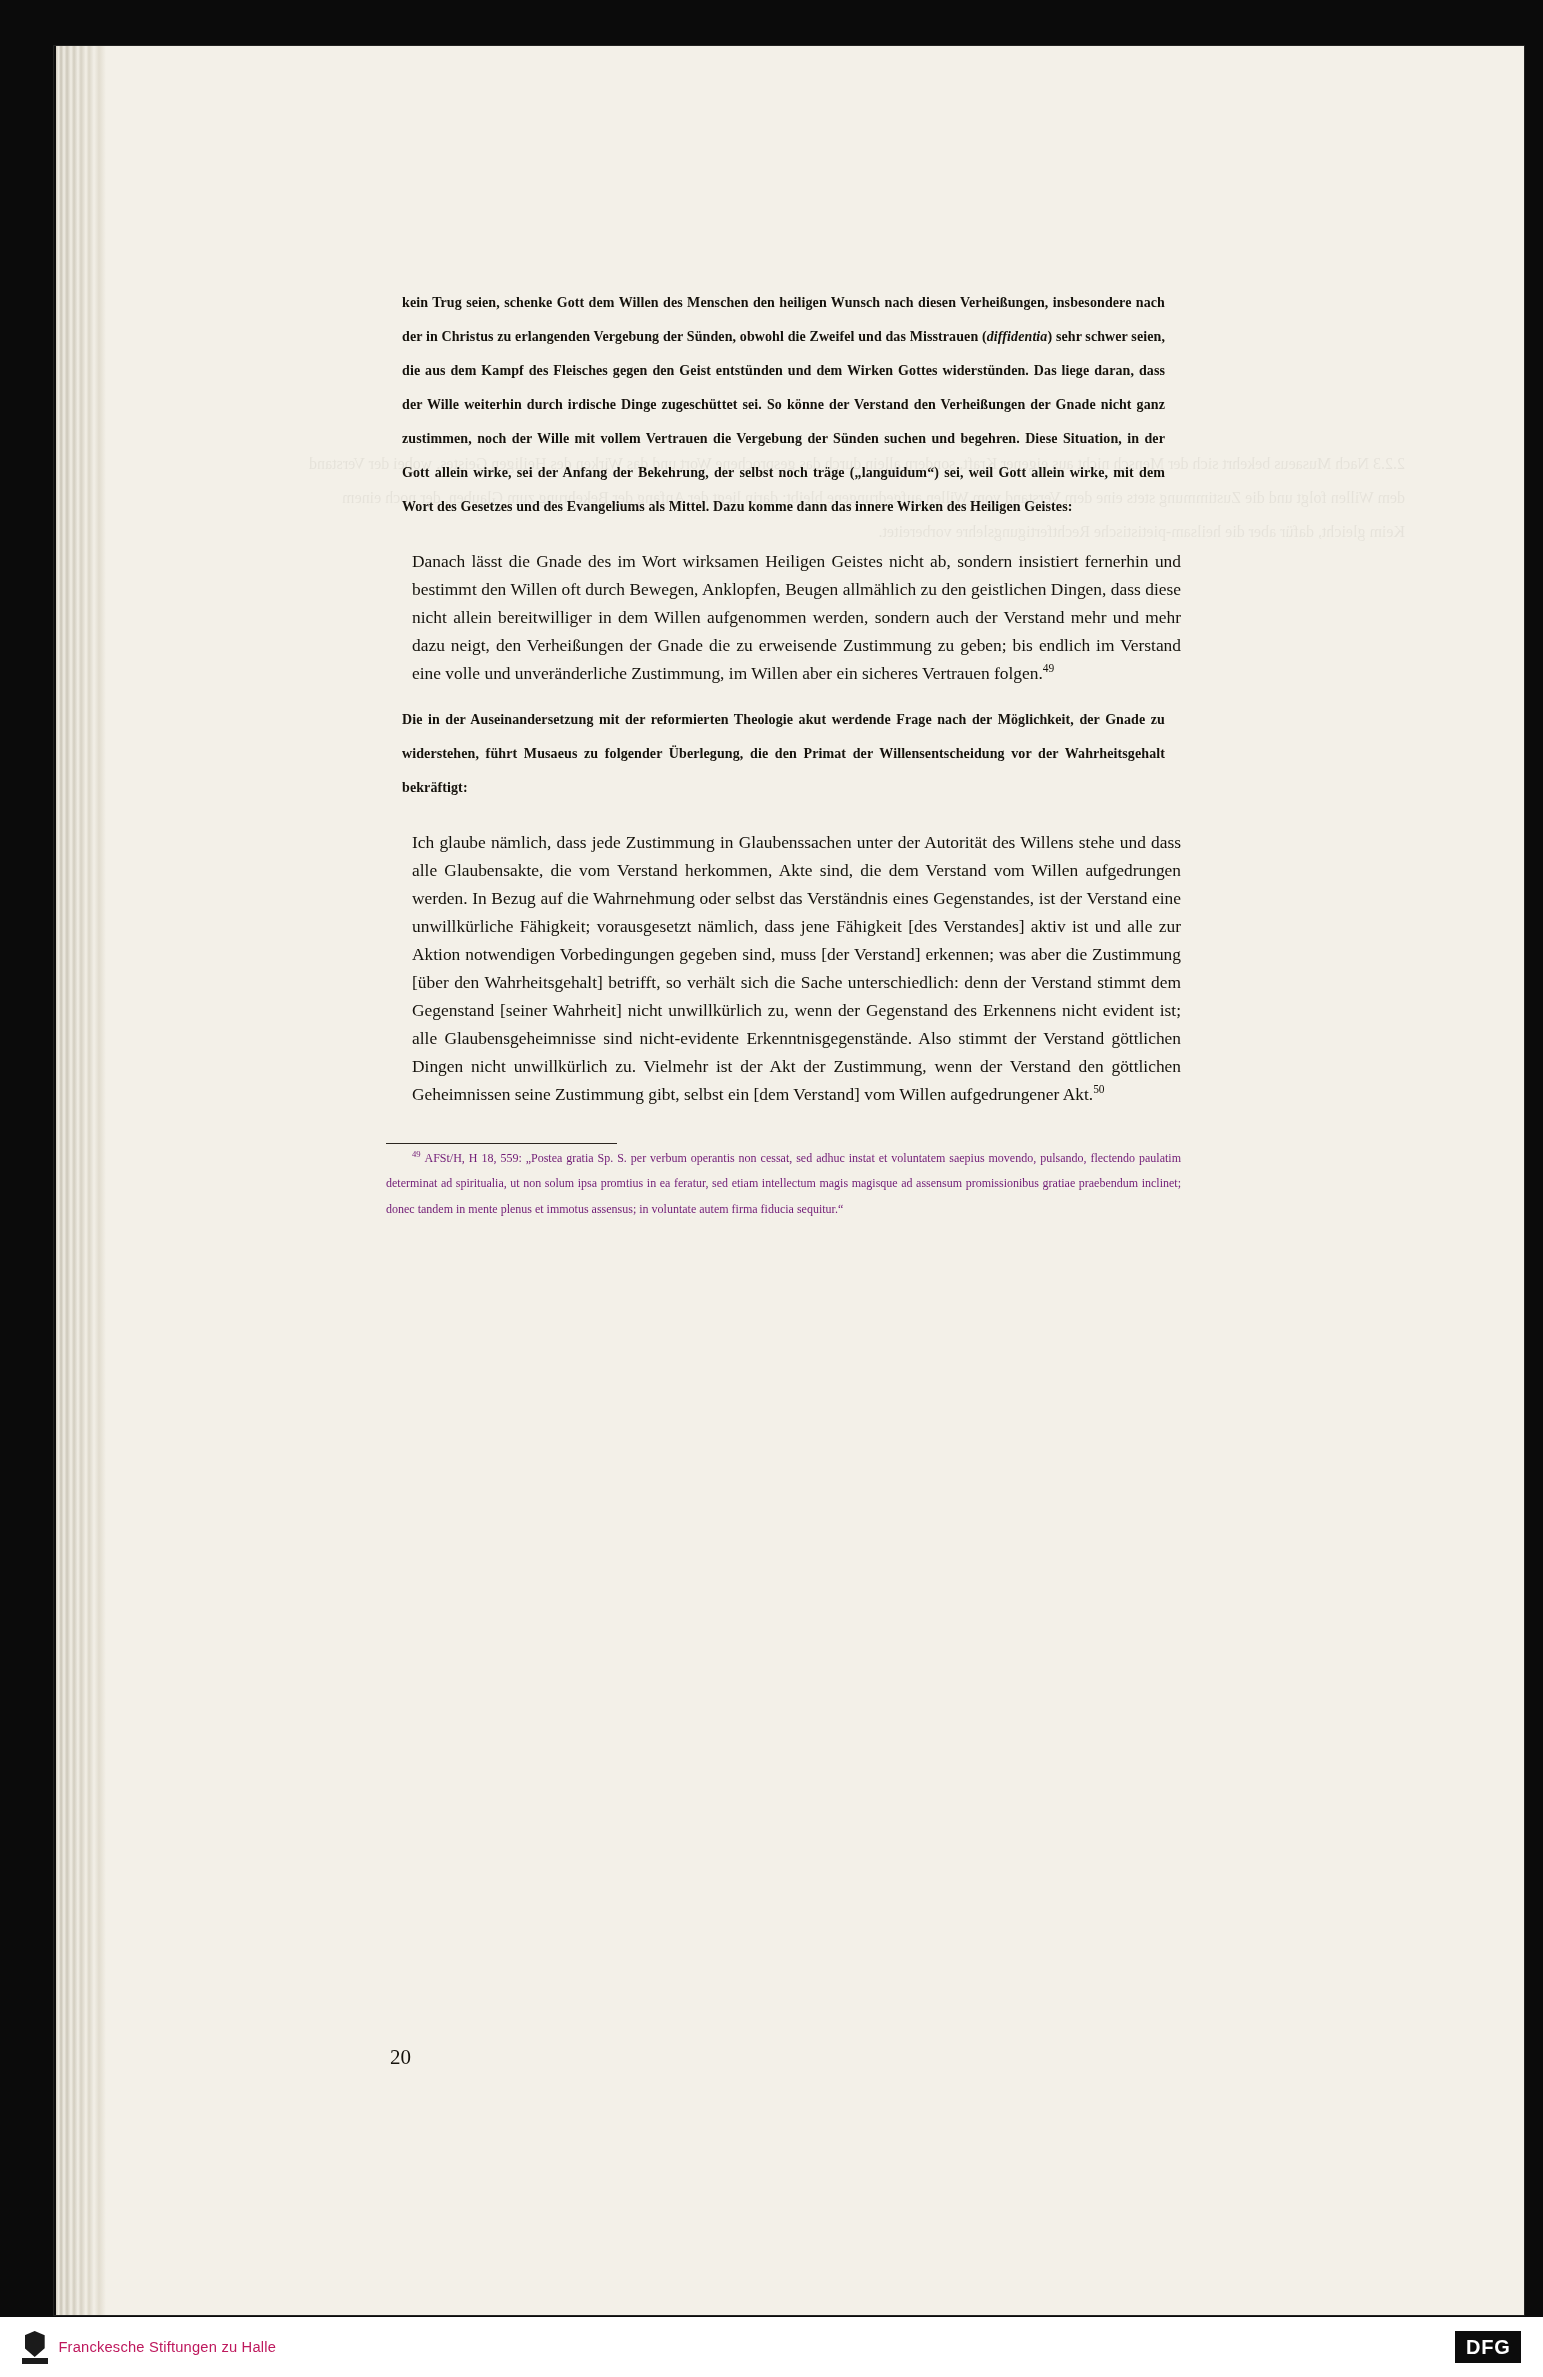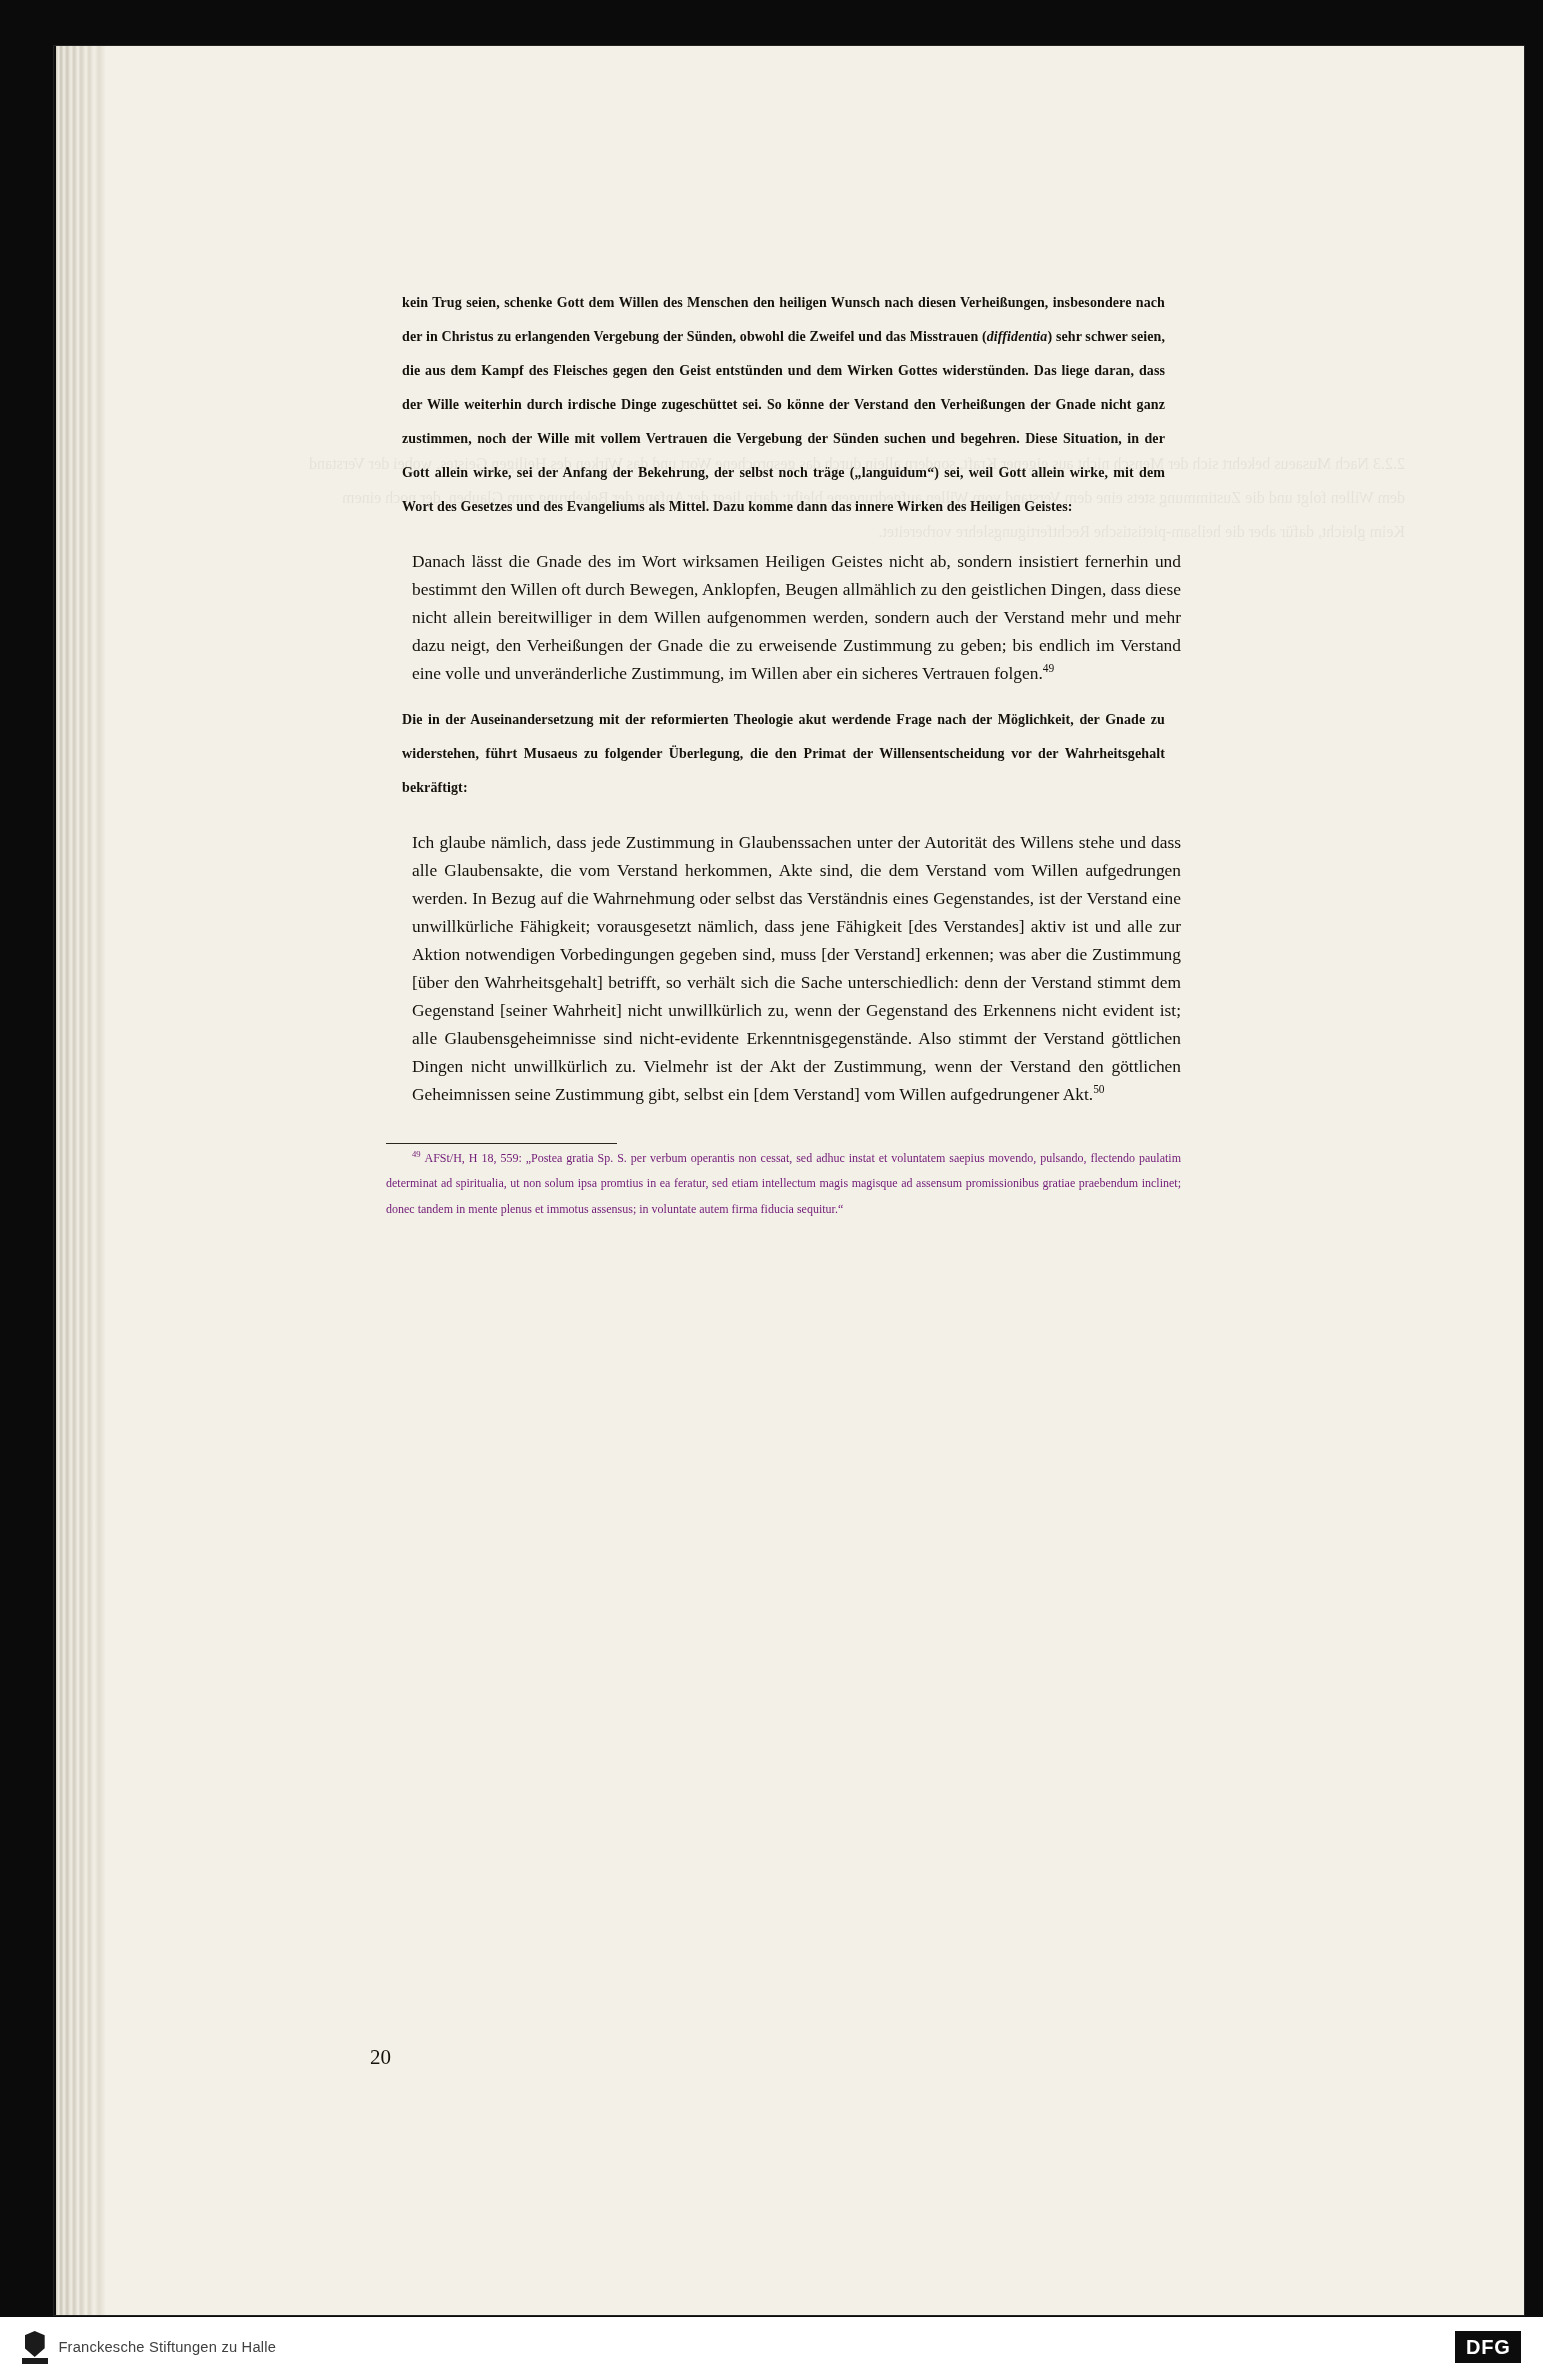--- a/index.html
+++ b/index.html
@@ -135,21 +135,21 @@
 
   .fn-num {
     font-size: 0.72em;
     vertical-align: super;
     line-height: 0;
     margin-right: 3.9px;
   }
 
   .page-number {
     position: absolute;
-    left: 316px;
+    left: 336px;
     top: 1999px;
     font-size: 21px;
     color: #15120c;
   }
 
   
   .footer-bar {
     position: absolute;
     left: 0;
     bottom: 0;
@@ -186,21 +186,21 @@
     position: absolute;
     left: 0; bottom: 0.8px;
     width: 26px; height: 5.4px;
     background: #1b1b1b;
     font-size: 3.1px;
   }
 
   .footer-label {
     font-family: "Liberation Sans", sans-serif;
     font-size: 14.7px;
-    color: #404040;
+    color: #be185d;
     letter-spacing: 0.2px;
   }
 
   .dfg-logo {
     background: #0c0c0c;
     color: #ffffff;
     font-family: "Liberation Sans", sans-serif;
     font-weight: bold;
     font-size: 20px;
     letter-spacing: 0.8px;

